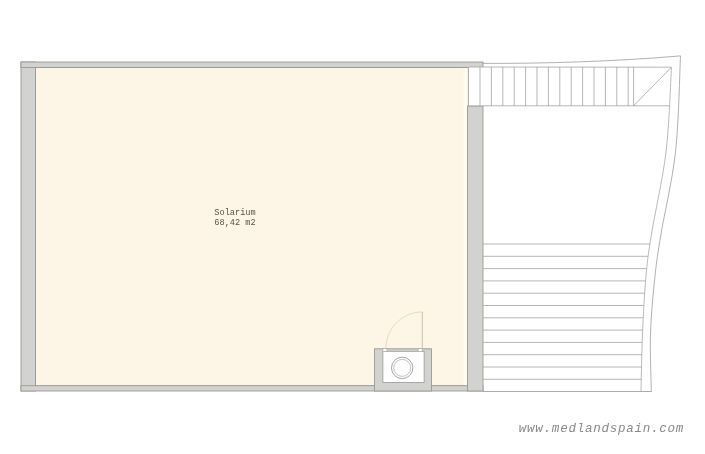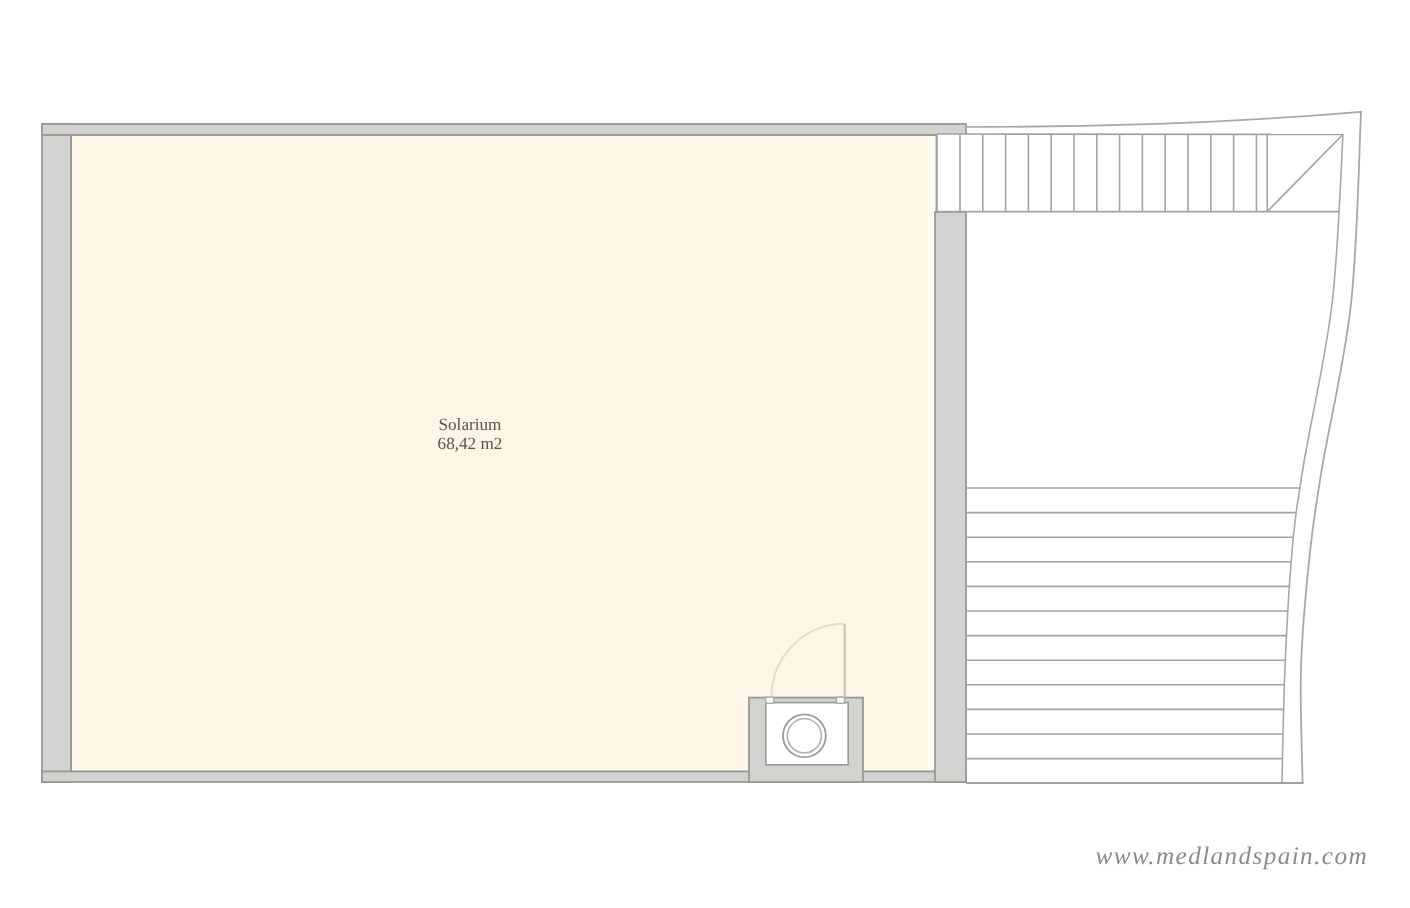--- a/index.html
+++ b/index.html
@@ -1,17 +1,17 @@
 <!DOCTYPE html>
 <html><head>
 <meta charset="utf-8">
 <style>
   html,body{margin:0;padding:0;background:#ffffff;}
   .page{position:relative;width:705px;height:454px;background:#d946ef;overflow:hidden;
-        font-family:Liberation Serif, serif;}
+        font-family:Liberation Mono, monospace;}
 </style>
 </head>
 <body>
 
 <div class="page">
 <svg width="705" height="454" viewBox="0 0 705 454" xmlns="http://www.w3.org/2000/svg">
 
   <rect x="0" y="0" width="705" height="454" fill="#ffffff"></rect>
 
   <rect x="35.5" y="67.5" width="432.5" height="318.5" fill="#fdf5e5" stroke="#8d8c82" stroke-width="0.9"></rect>

